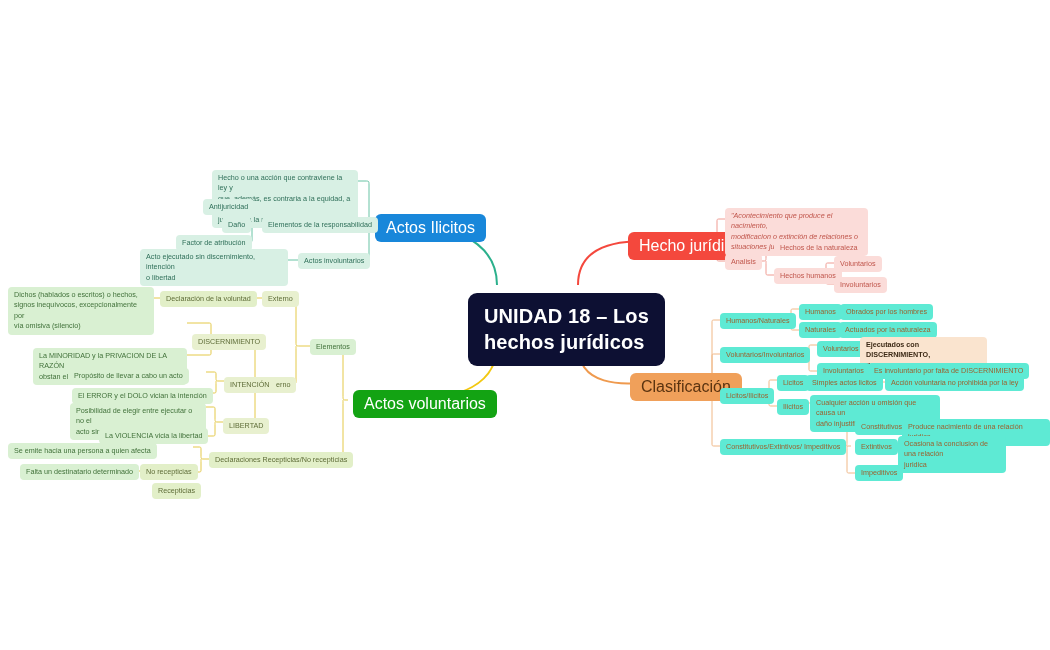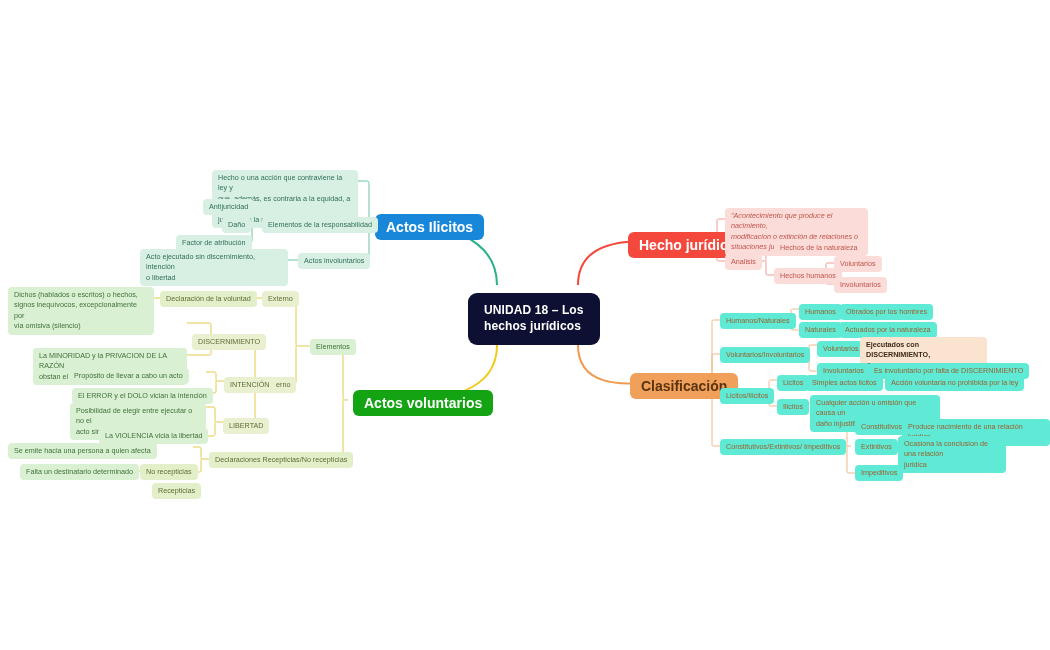--- a/index.html
+++ b/index.html
@@ -9,26 +9,26 @@
     position:relative;
   }
   #canvas{position:absolute;left:0;top:0;width:1050px;height:650px;}
   svg.links{position:absolute;left:0;top:0;width:1050px;height:650px;pointer-events:none;}
 
   .node{position:absolute;box-sizing:border-box;}
 
   
   .root{
     background:#0d1033;color:#ffffff;border-radius:9px;
-    padding:10px 16px;font-size:12px;line-height:1.32;font-weight:600;
+    padding:10px 16px;font-size:20px;line-height:1.32;font-weight:600;
     letter-spacing:.1px;white-space:pre-line;
   }
 
   
-  .pill{border-radius:6px;padding:5px 11px;font-size:14px;font-weight:700;white-space:nowrap;}
+  .pill{border-radius:6px;padding:5px 11px;font-size:16px;font-weight:400;white-space:nowrap;}
   .pill.blue{background:#1887da;color:#ffffff;}
   .pill.green{background:#13a313;color:#ffffff;}
   .pill.red{background:#f4483d;color:#ffffff;}
   .pill.orange{background:#f0a05a;color:#5a3310;}
 
   
   .chip{border-radius:4px;padding:3px 6px;font-size:7.2px;line-height:1.45;white-space:pre-line;}
   .chip.teal{background:#d8f0e4;color:#2f6f59;}
   .chip.lime{background:#e2efc8;color:#5d6b36;}
   .chip.yellow{background:#e8f0cf;color:#5d6b36;}

